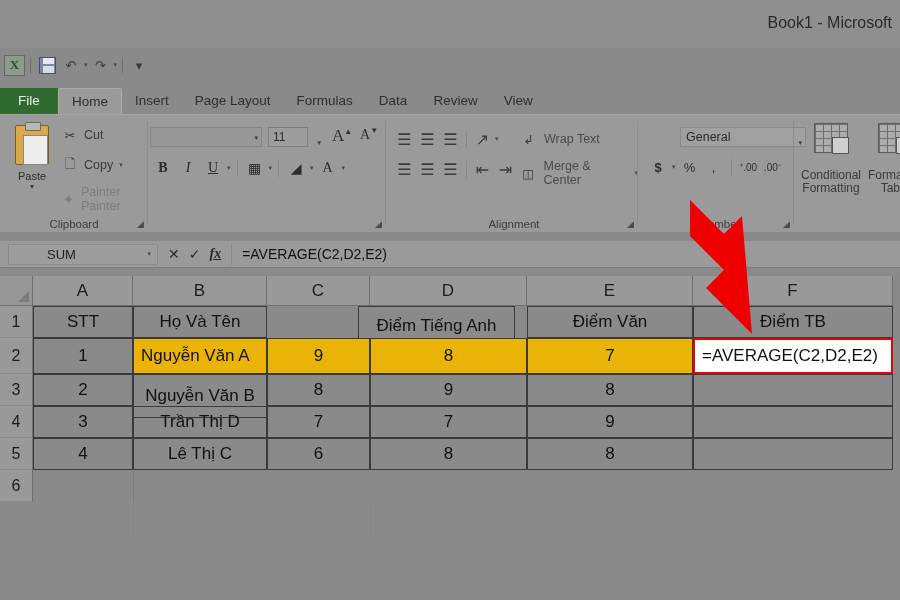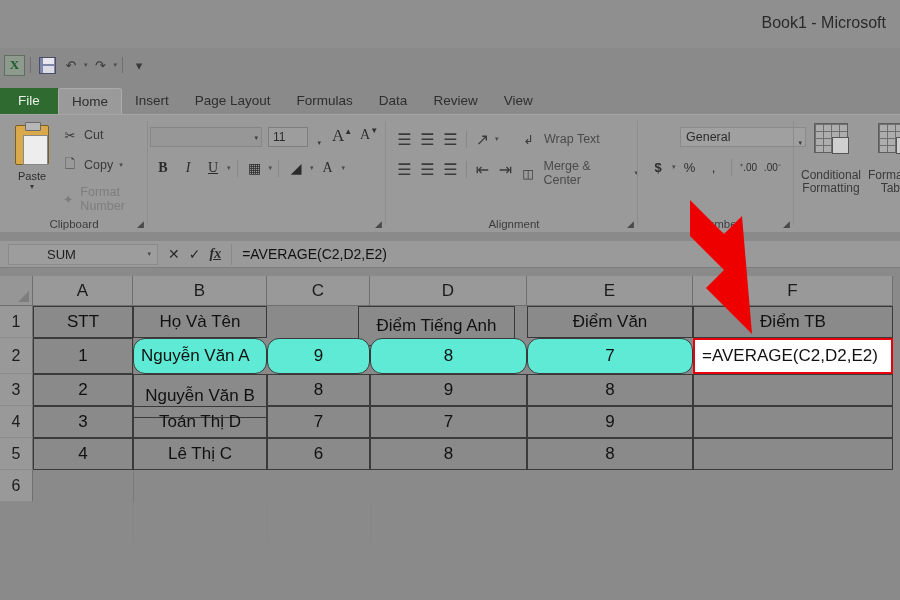--- a/index.html
+++ b/index.html
@@ -18,21 +18,21 @@
 
   
   .titlebar {
     position: absolute; left: 0; top: 0; width: 900px; height: 48px;
     background: #8f8f8f;
   }
   .title-text {
     position: absolute; right: 0; top: 14px;
     font-size: 16px; color: #2a2a2a;
     white-space: nowrap;
-    padding-right: 14px;
+    padding-right: 8px;
   }
 
   
   .qat {
     position: absolute; left: 0; top: 50px; width: 280px; height: 30px;
     display: flex; align-items: center; gap: 2px;
     padding-left: 4px;
   }
   .qat-btn {
     width: 22px; height: 22px;
@@ -253,21 +253,21 @@
     display: flex; align-items: center; justify-content: center;
     font-size: 16px; color: #1c1c1c;
   }
   .cell {
     position: absolute;
     display: flex; align-items: center; justify-content: center;
     font-size: 17px; color: #111;
     white-space: nowrap;
   }
   .cell-bordered { border: 1px solid #3a3a3a; background: transparent; }
-  .cell-white { background: #5eead4; border-radius: 12px; }
+  .cell-white { background: #eab308; }
   .cell-left { justify-content: flex-start; padding-left: 7px; }
   .faintcol {
     position: absolute; width: 1px; background: #868686;
   }
 
   
   .cell-active {
     border: 2px solid #e8000d;
     background: #ffffff;
     font-size: 17px;
@@ -329,21 +329,21 @@
         <span class="ci">✂</span>
         <span>Cut</span>
       </div>
       <div class="clip-item" style="top:42px;">
         <span class="ci">🗋</span>
         <span>Copy</span>
         <span class="tiny-caret">▾</span>
       </div>
       <div class="clip-item dim" style="top:70px;">
         <span class="ci">✦</span>
-        <span>Format Number</span>
+        <span>Painter Painter</span>
       </div>
       <div class="rgroup-label">Clipboard</div>
       <div class="dlg-launch">◢</div>
       <div class="rgroup-div" style="right:0;"></div>
     </div>
 
     <div class="rgroup" style="left:150px; width:236px;">
       <div class="fontbox">
         <span class="cbcaret">▾</span>
       </div>
@@ -485,21 +485,21 @@
     <div class="cell cell-active cell-left" style="left:693px; top:62px; width:200px; height:36px;">=AVERAGE(C2,D2,E2)</div>
 
     <div class="cell cell-bordered" style="left:33px;  top:98px; width:100px; height:32px;">2</div>
     <div class="cell cell-bordered" style="left:133px; top:98px; width:134px; height:44px;">Nguyễn Văn B</div>
     <div class="cell cell-bordered" style="left:267px; top:98px; width:103px; height:32px;">8</div>
     <div class="cell cell-bordered" style="left:370px; top:98px; width:157px; height:32px;">9</div>
     <div class="cell cell-bordered" style="left:527px; top:98px; width:166px; height:32px;">8</div>
     <div class="cell cell-bordered" style="left:693px; top:98px; width:200px; height:32px;"></div>
 
     <div class="cell cell-bordered" style="left:33px;  top:130px; width:100px; height:32px;">3</div>
-    <div class="cell cell-bordered" style="left:133px; top:130px; width:134px; height:32px;">Toán Thị D</div>
+    <div class="cell cell-bordered" style="left:133px; top:130px; width:134px; height:32px;">Trần Thị D</div>
     <div class="cell cell-bordered" style="left:267px; top:130px; width:103px; height:32px;">7</div>
     <div class="cell cell-bordered" style="left:370px; top:130px; width:157px; height:32px;">7</div>
     <div class="cell cell-bordered" style="left:527px; top:130px; width:166px; height:32px;">9</div>
     <div class="cell cell-bordered" style="left:693px; top:130px; width:200px; height:32px;"></div>
 
     <div class="cell cell-bordered" style="left:33px;  top:162px; width:100px; height:32px;">4</div>
     <div class="cell cell-bordered" style="left:133px; top:162px; width:134px; height:32px;">Lê Thị C</div>
     <div class="cell cell-bordered" style="left:267px; top:162px; width:103px; height:32px;">6</div>
     <div class="cell cell-bordered" style="left:370px; top:162px; width:157px; height:32px;">8</div>
     <div class="cell cell-bordered" style="left:527px; top:162px; width:166px; height:32px;">8</div>

